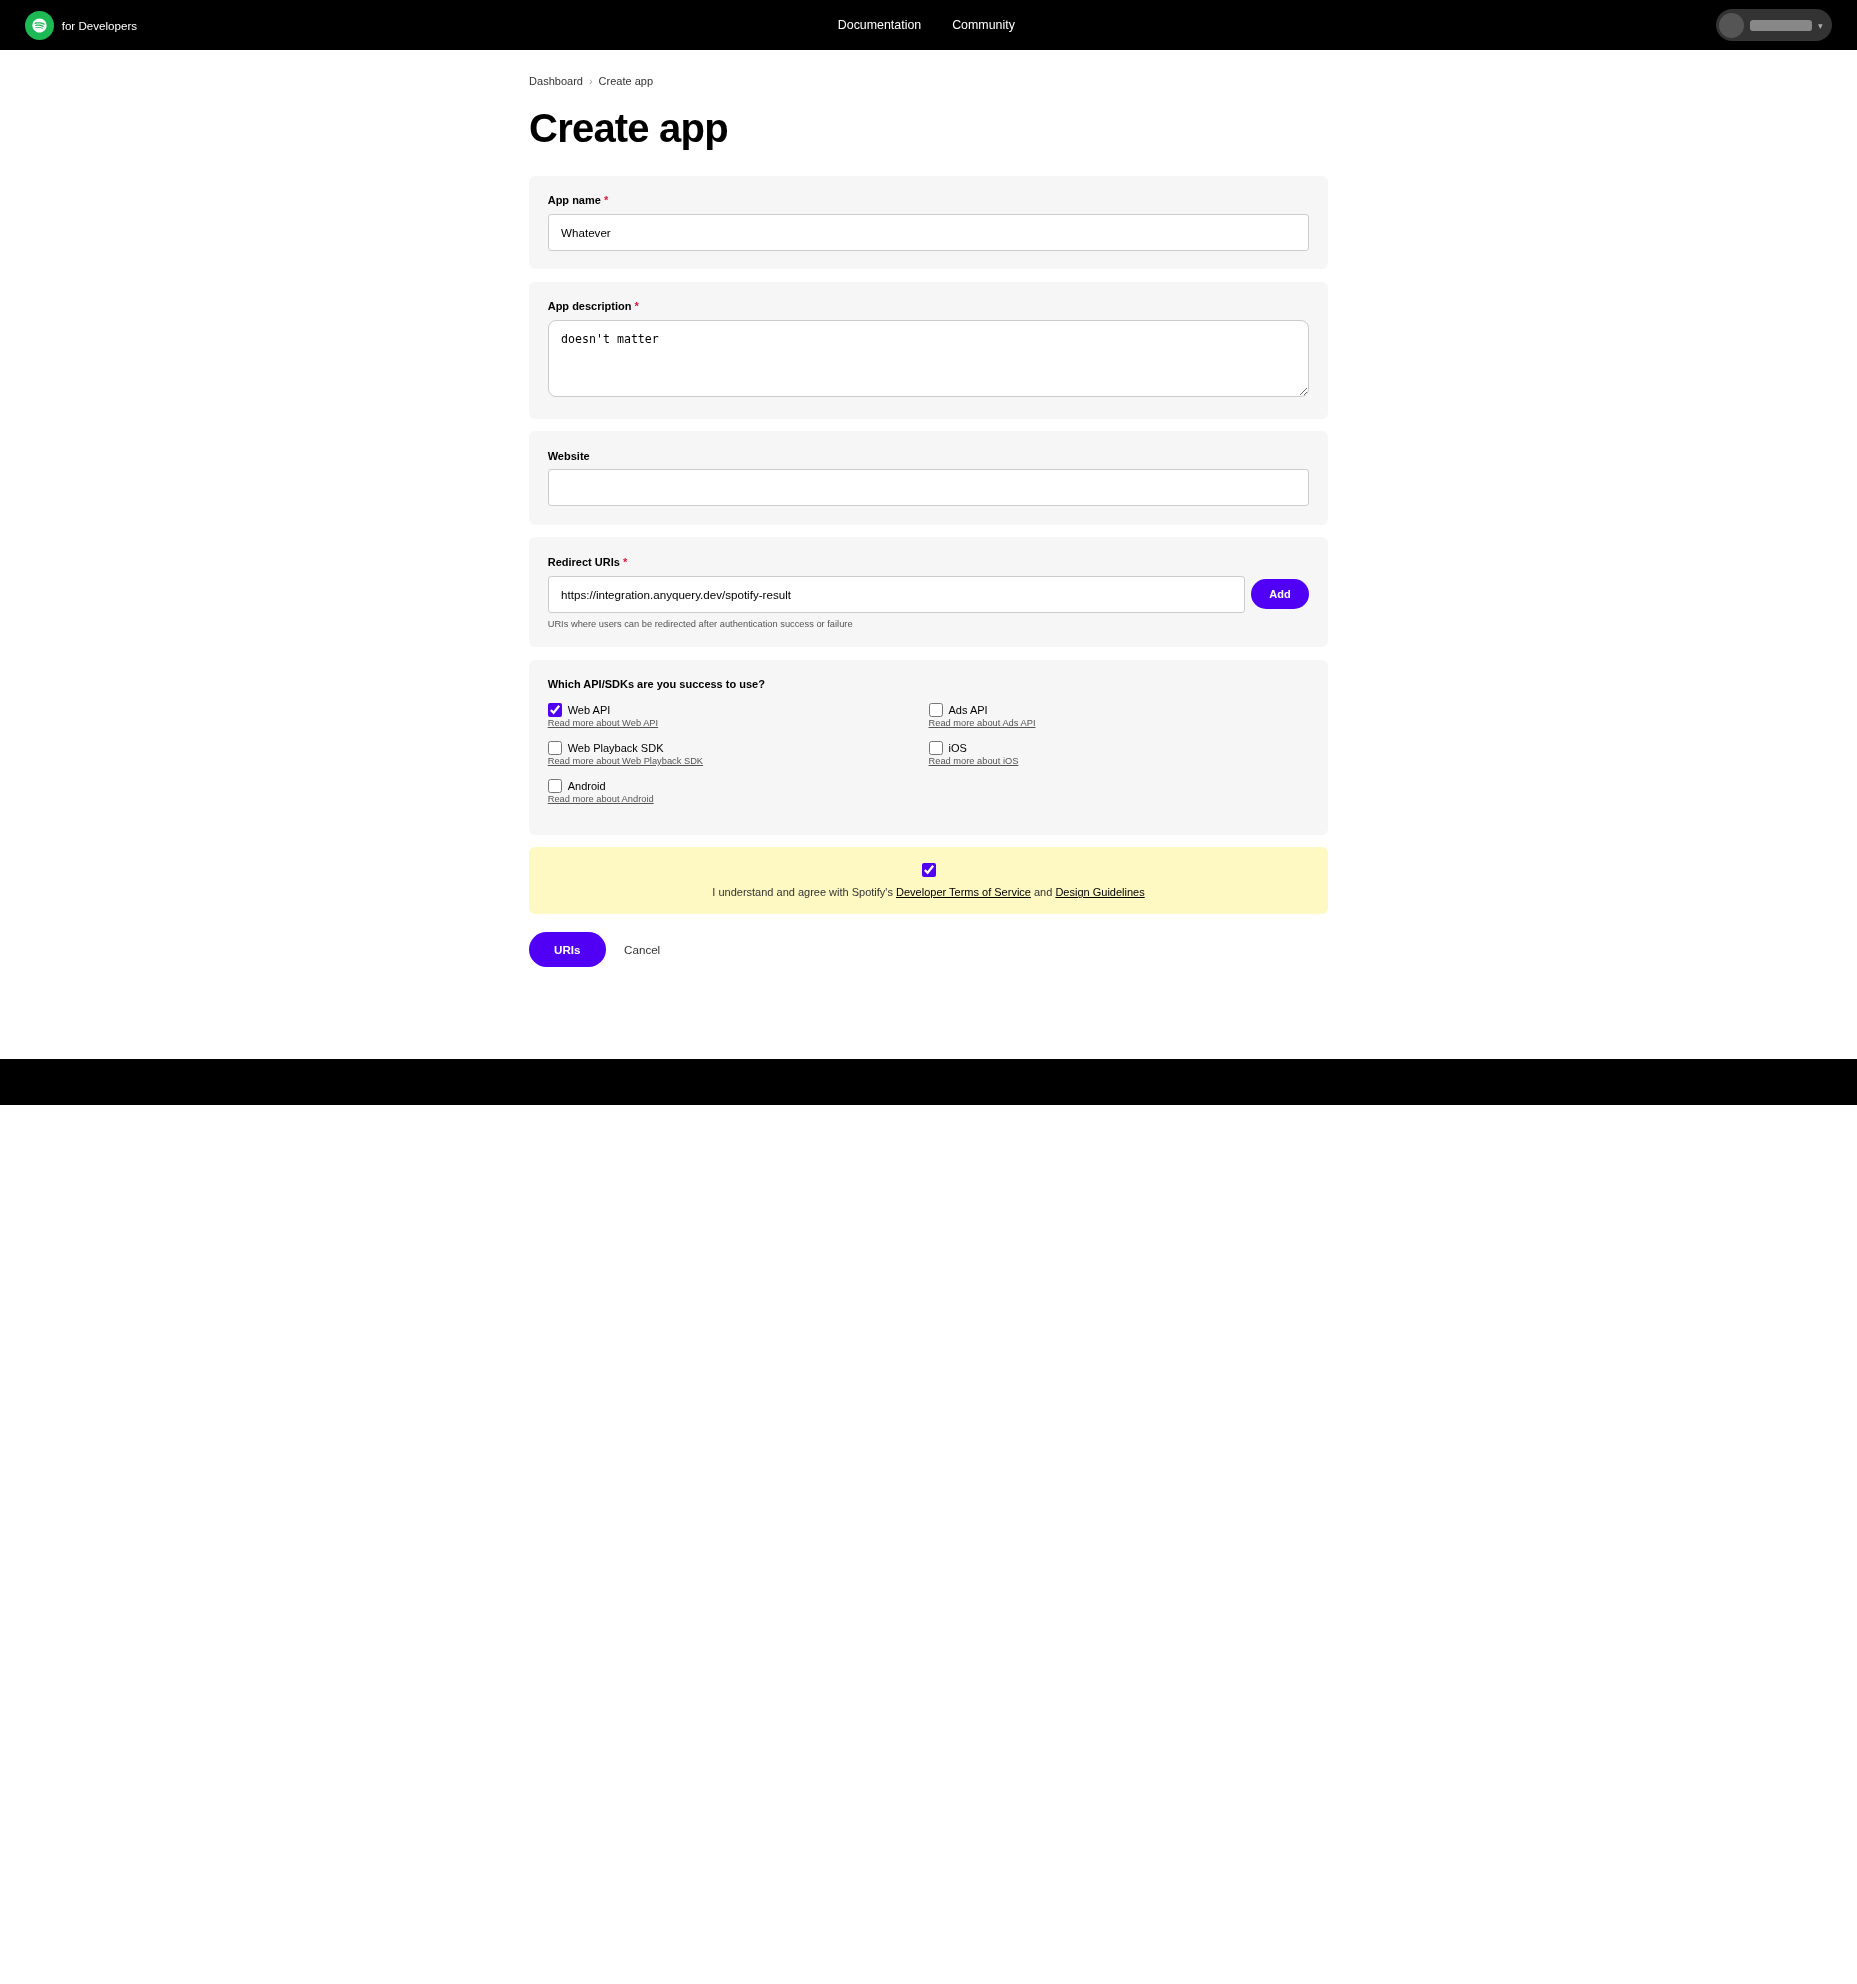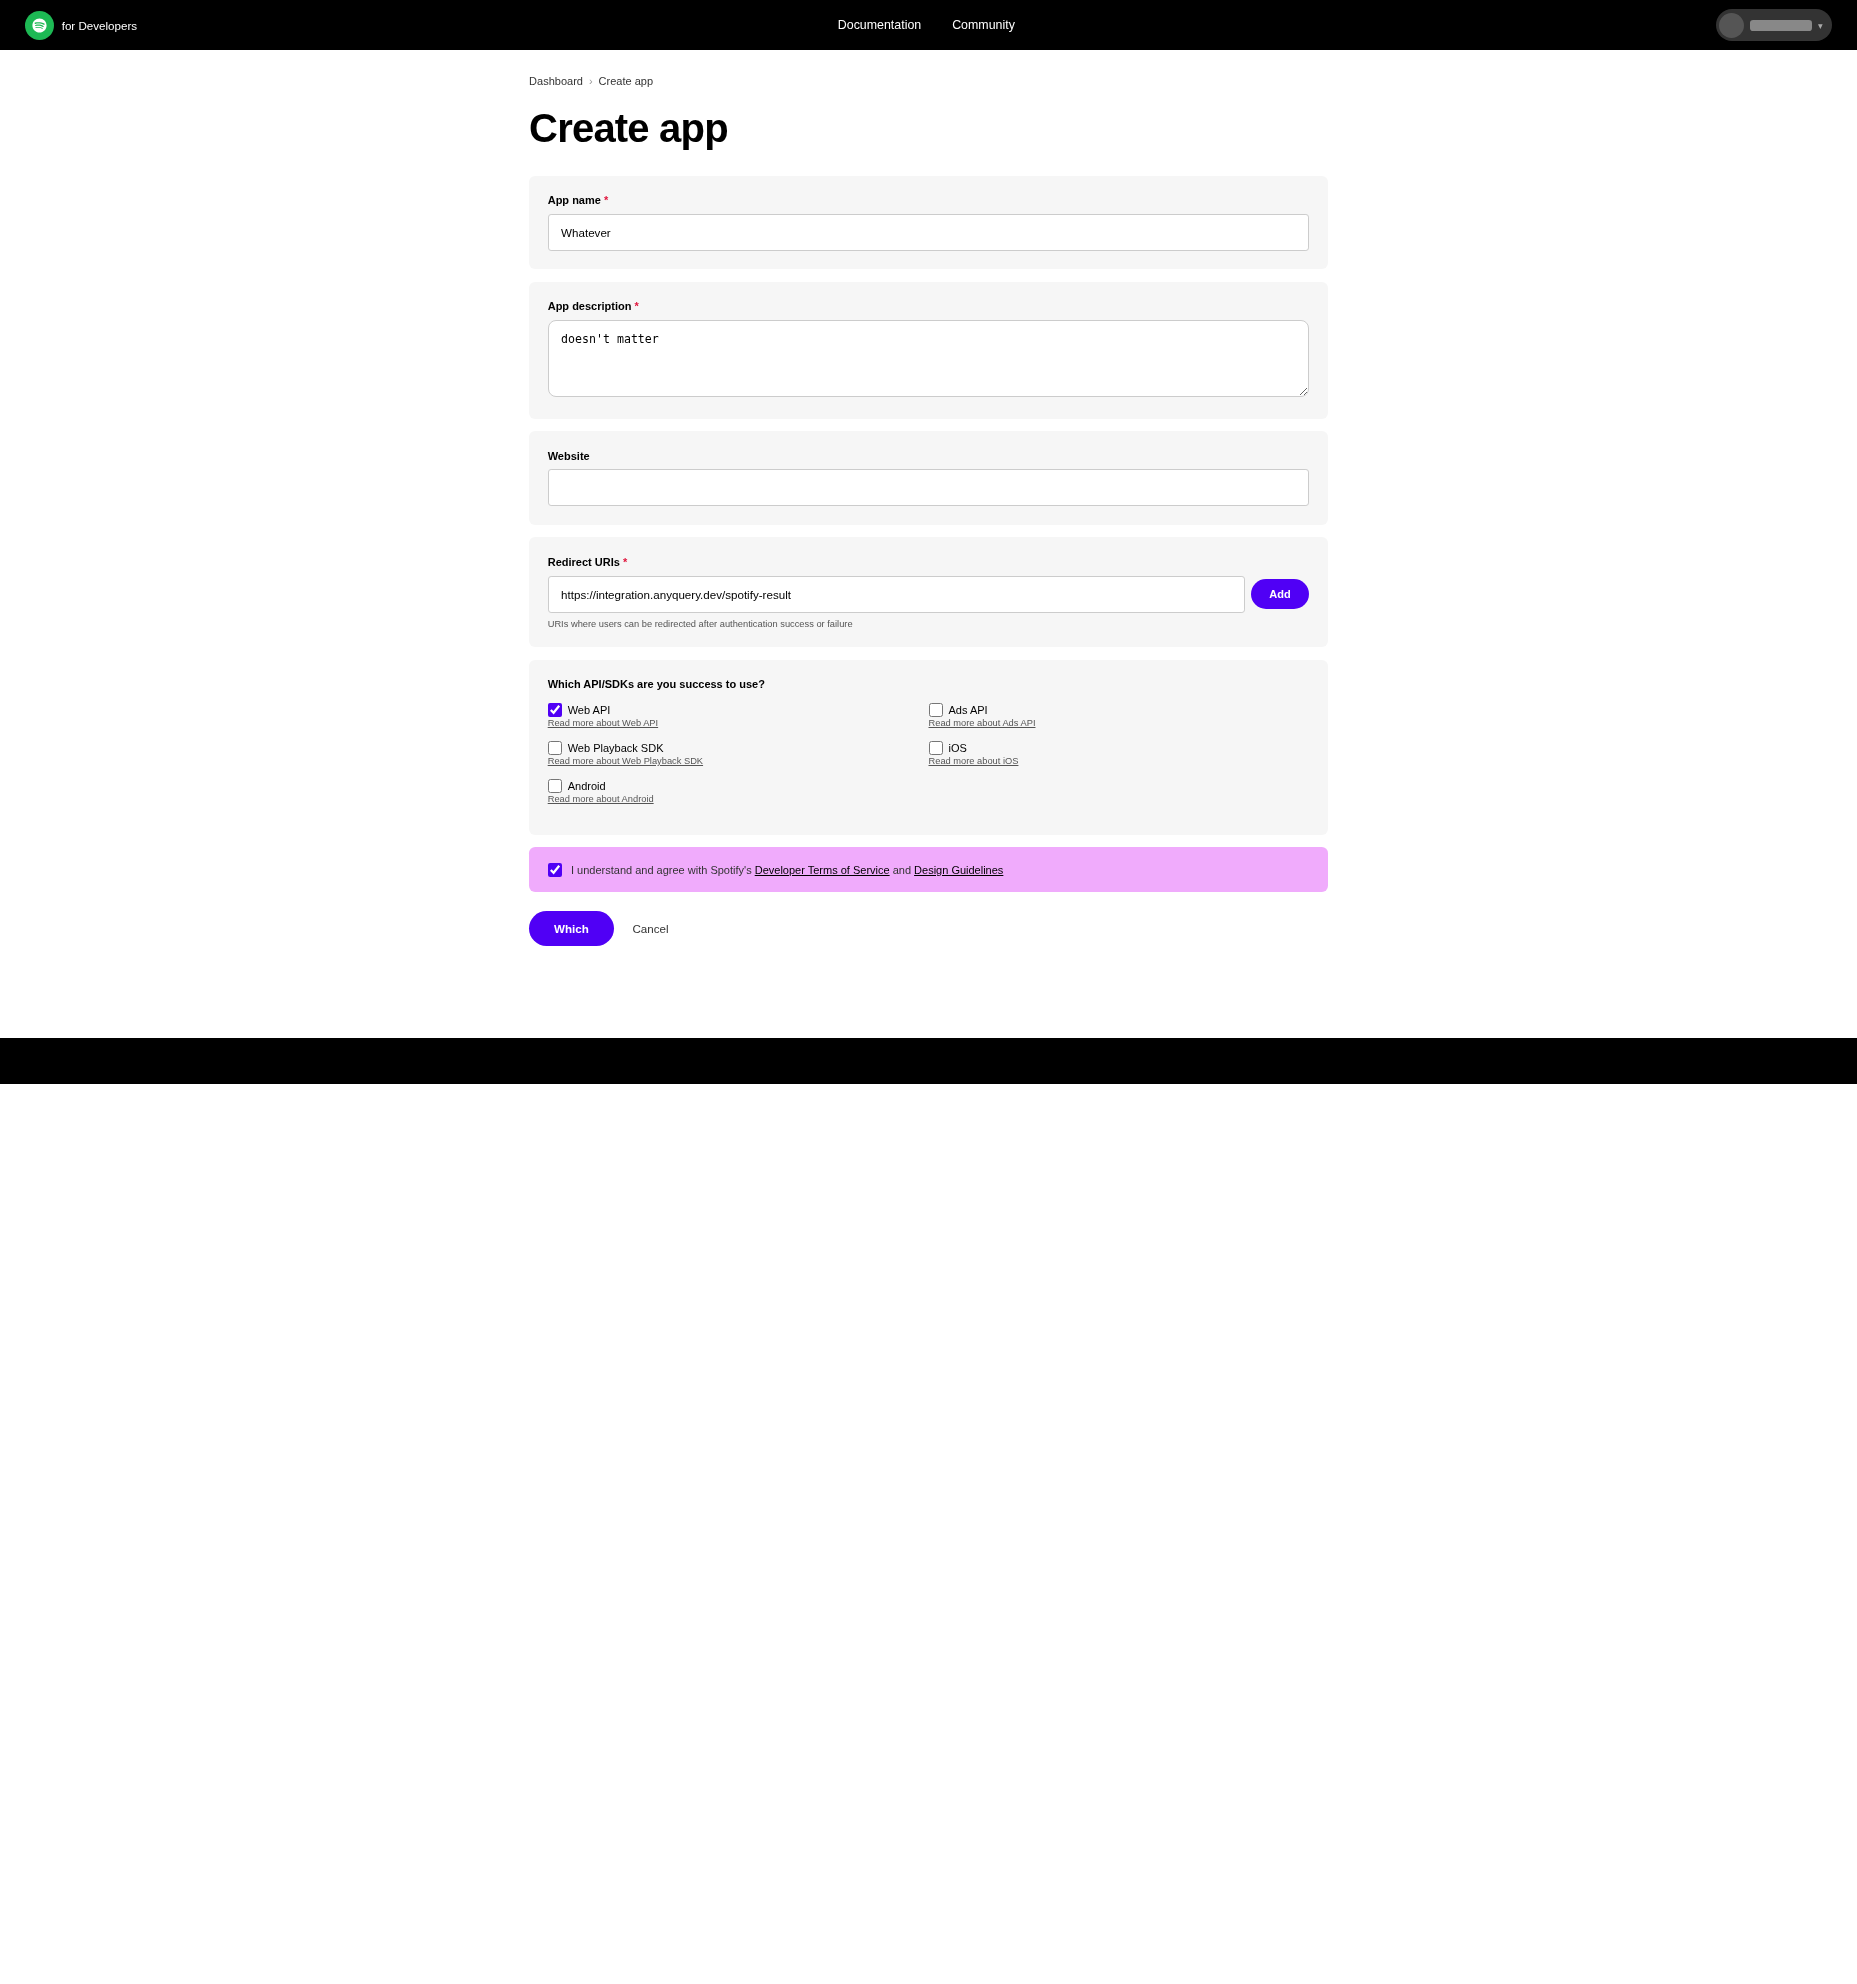--- a/index.html
+++ b/index.html
@@ -213,27 +213,28 @@
     }
     .checkbox-input {
       width: 14px;
       height: 14px;
       cursor: pointer;
       accent-color: #5000f5;
     }
 
     
     .agreement-section {
-      background: #f0abfc;
+      background: #fef9c3;
       border-radius: 6.2px;
       padding: 15.5px 18.6px;
       margin-bottom: 18.6px;
       display: flex;
       align-items: center;
       gap: 9.3px;
+      flex-direction: column;
     }
     .agreement-text {
       font-size: 11px;
       color: #333;
     }
     .agreement-link {
       color: #000;
       text-decoration: underline;
       cursor: pointer;
     }
@@ -392,20 +393,20 @@
   </div>
 
   <div class="agreement-section">
     <input type="checkbox" class="checkbox-input" checked="" style="">
     <span class="agreement-text">
       <span>I understand and agree with Spotify's </span><a class="agreement-link" href="#">Developer Terms of Service</a><span> and </span><a class="agreement-link" href="#">Design Guidelines</a>
     </span>
   </div>
 
   <div class="form-actions">
-    <button class="save-btn">Which</button>
+    <button class="save-btn">URIs</button>
     <button class="cancel-btn">Cancel</button>
   </div>
 
 </div>
 
 <footer></footer>
 
 
 </body></html>

